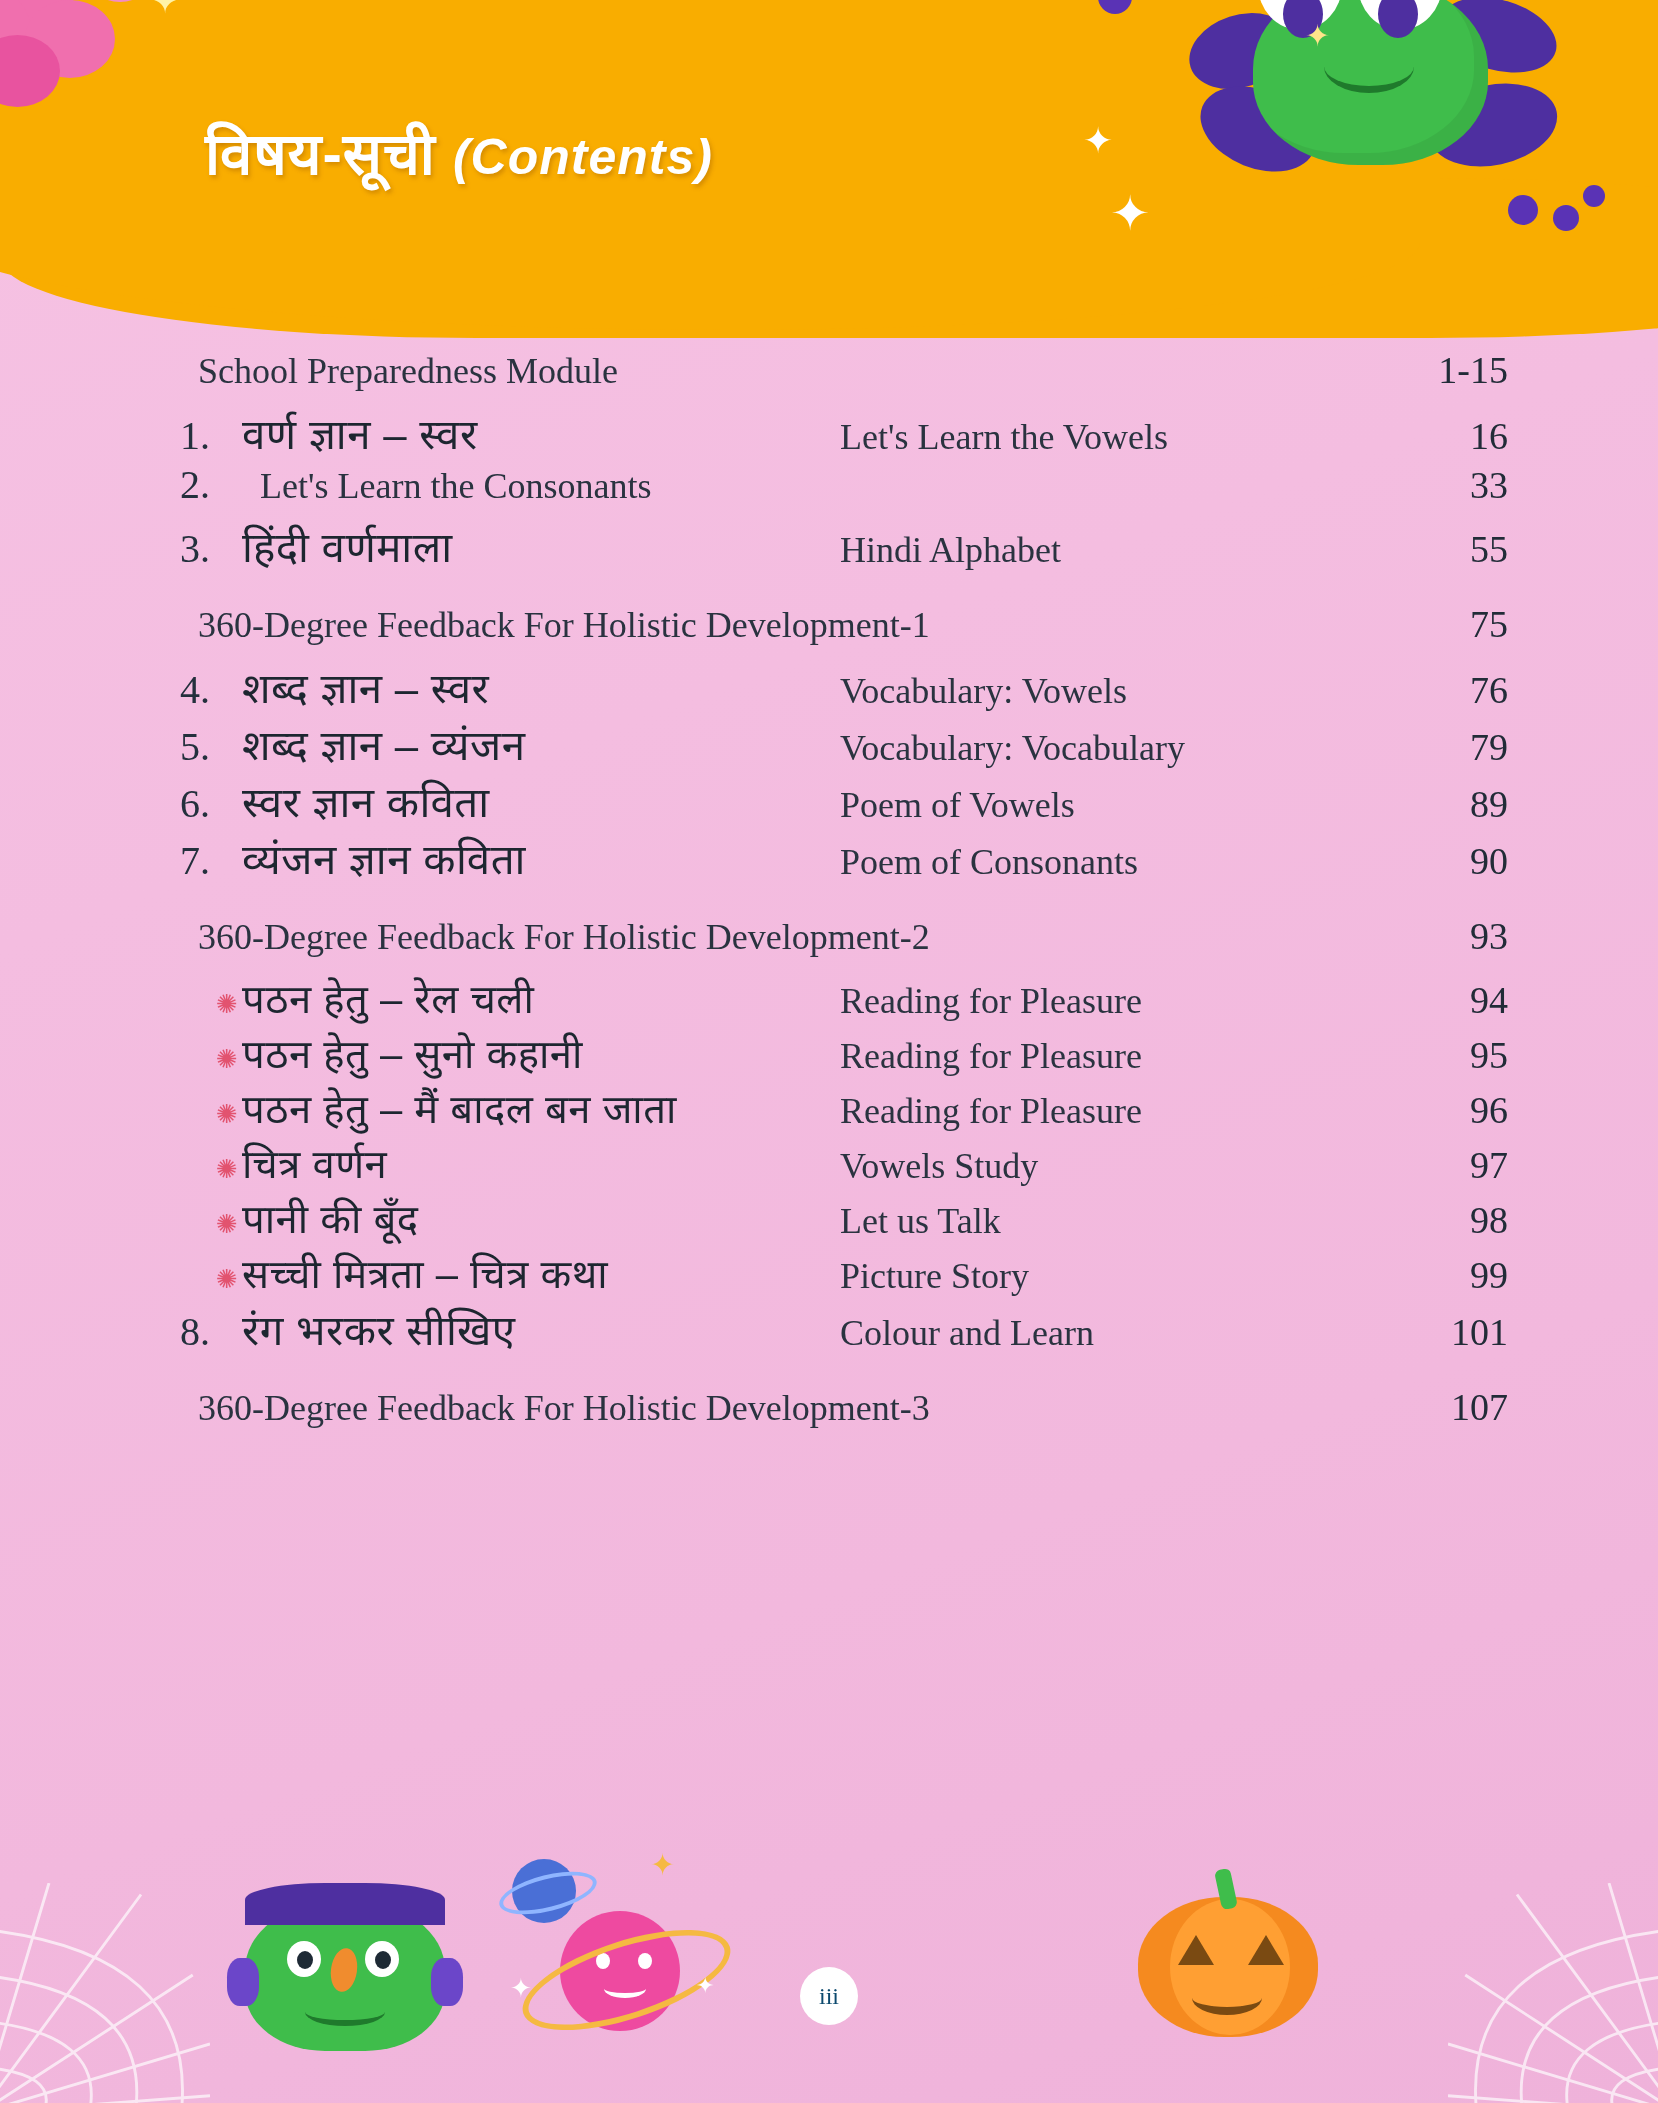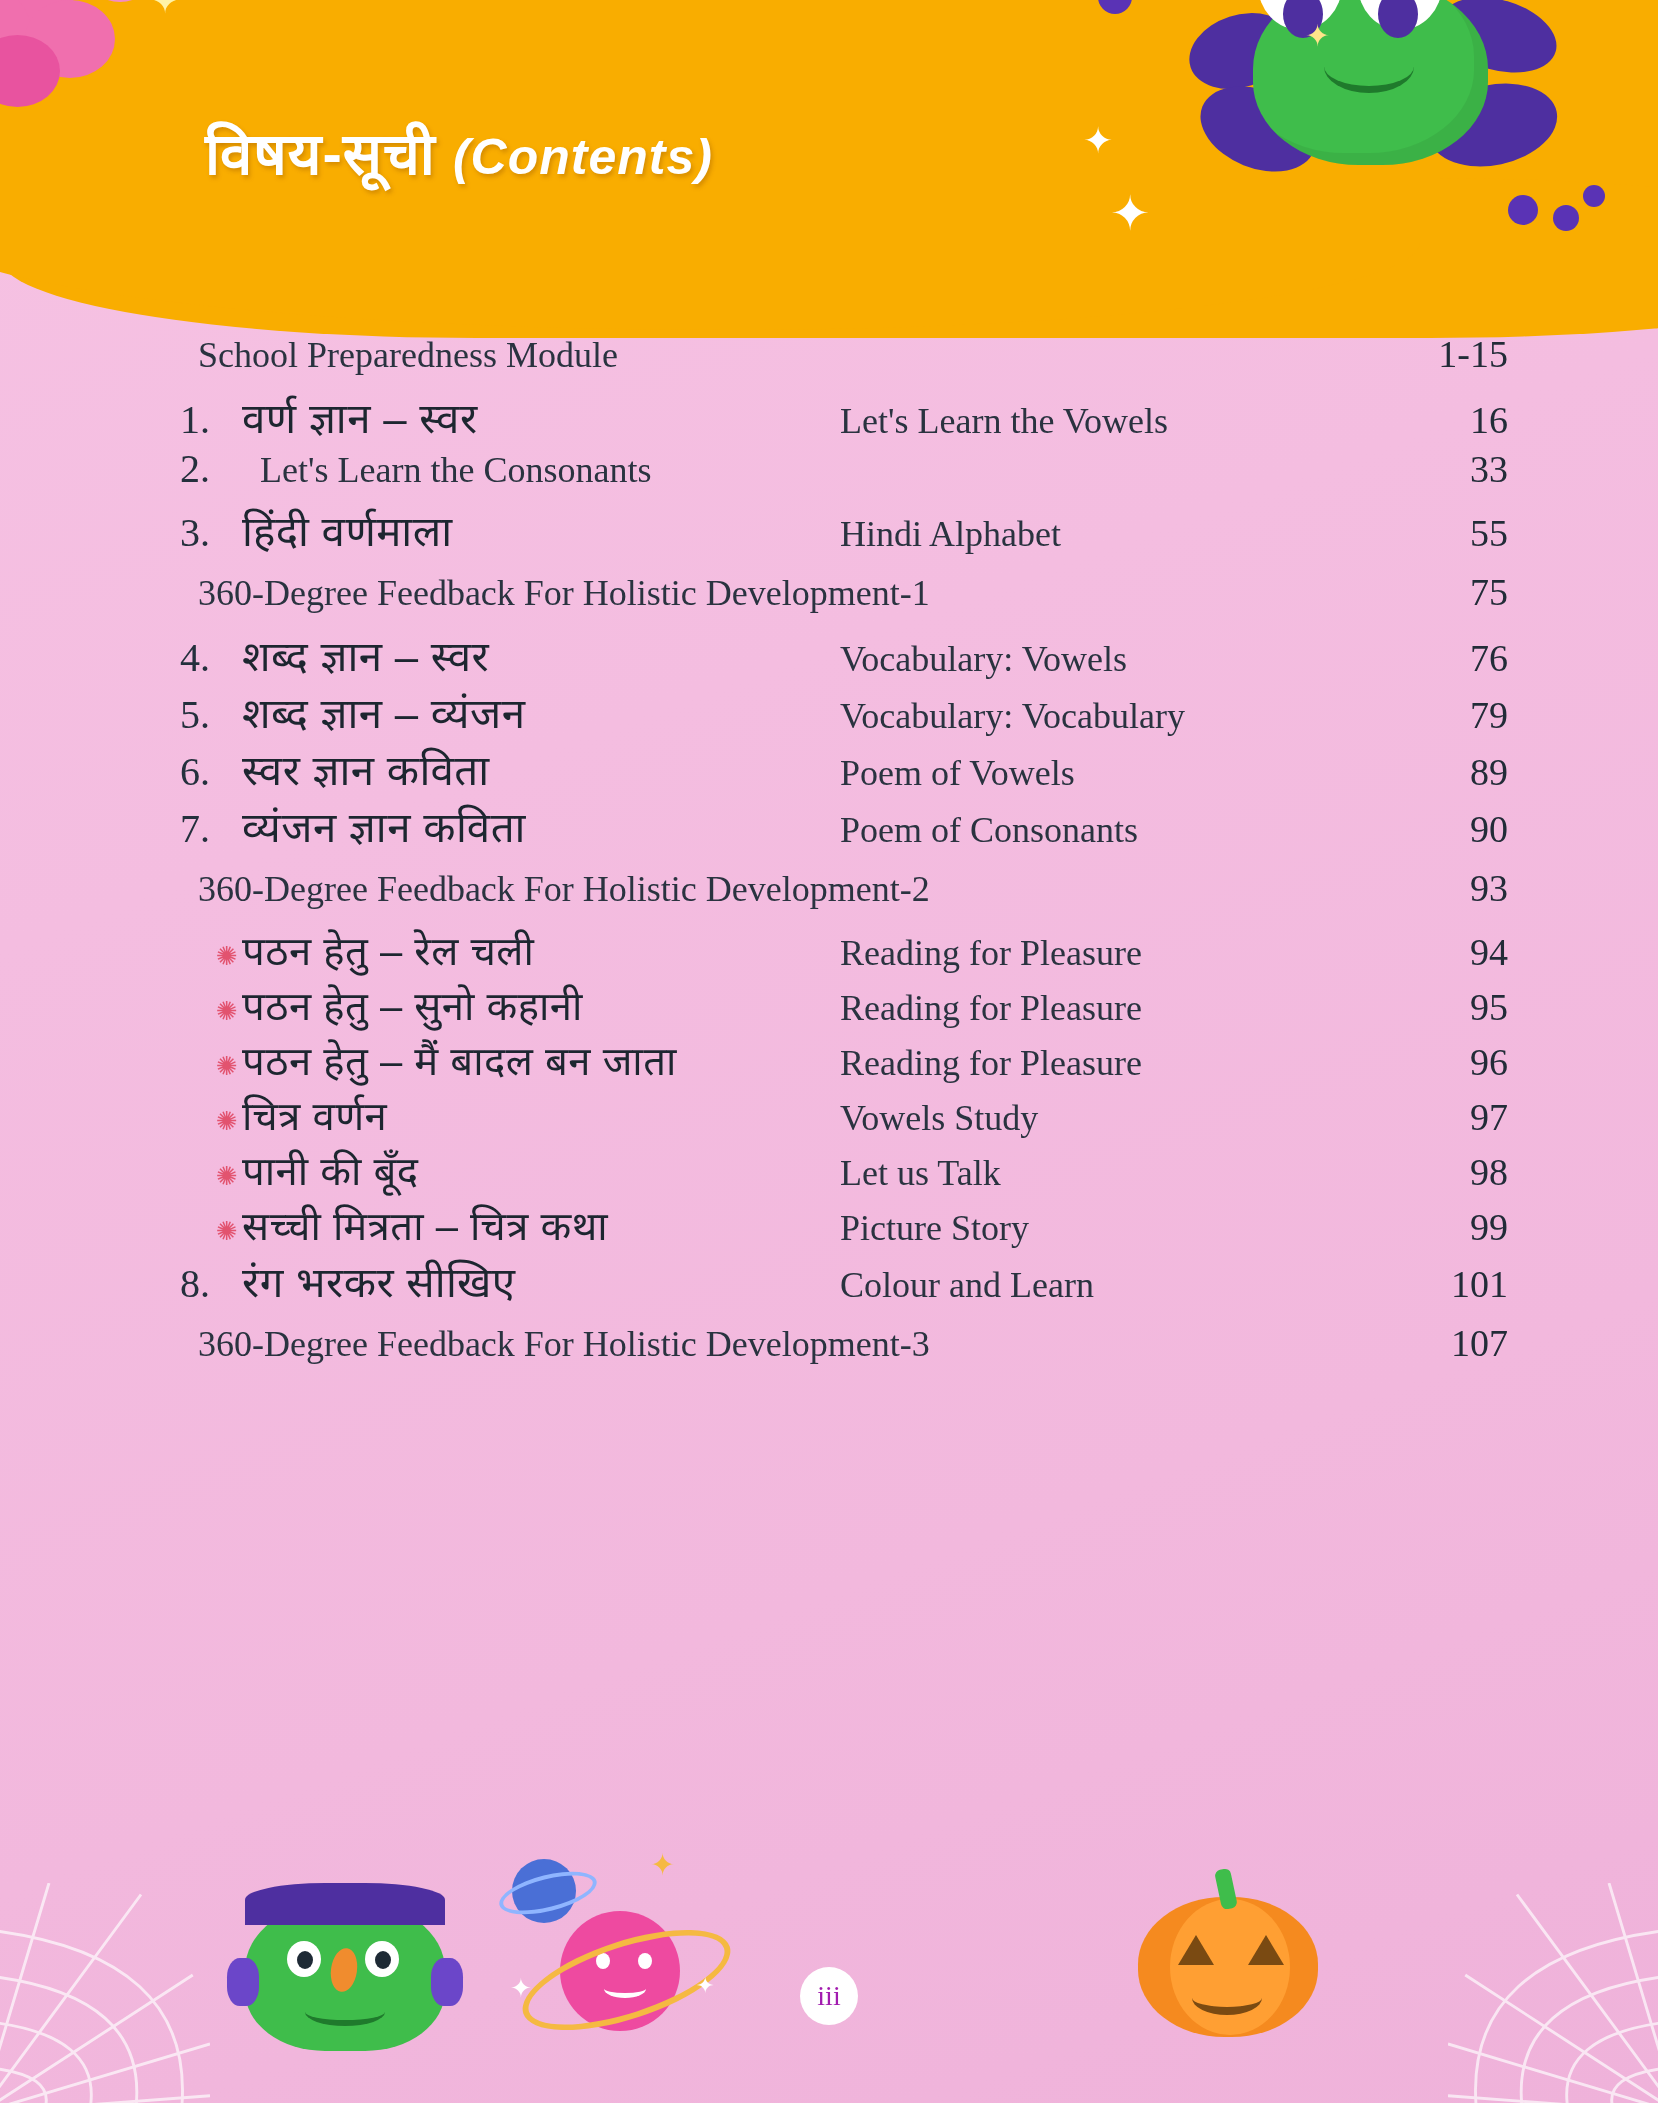--- a/index.html
+++ b/index.html
@@ -207,34 +207,34 @@
   }
   .pageno {
     flex: 0 0 120px;
     text-align: right;
     font-size: 38px;
     color: #222c38;
     font-family: "Liberation Serif", serif;
   }
 
   .row.tight { min-height: 50px; }
-  .row.gapbefore { margin-top: 12px; }
+  .row.gapbefore { margin-top: 28px; }
 
   
   .page-badge {
     position: absolute;
     left: 50%;
     transform: translateX(-50%);
     bottom: 78px;
     width: 58px;
     height: 58px;
     border-radius: 50%;
     background: #ffffff;
-    color: #a21caf;
-    font-size: 28px;
+    color: #0c4a6e;
+    font-size: 24px;
     display: flex;
     align-items: center;
     justify-content: center;
     z-index: 8;
     font-family: "Liberation Serif", serif;
   }
 </style>
 </head>
 <body>
 

